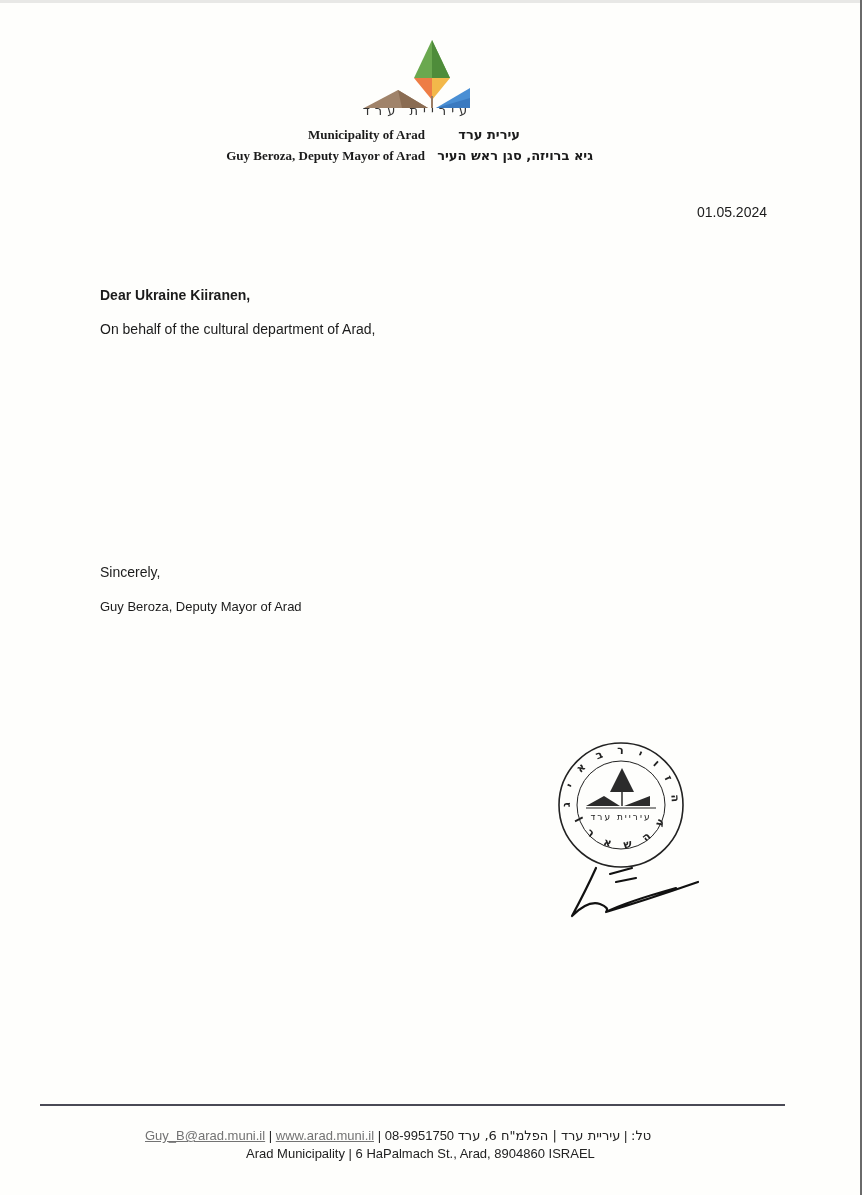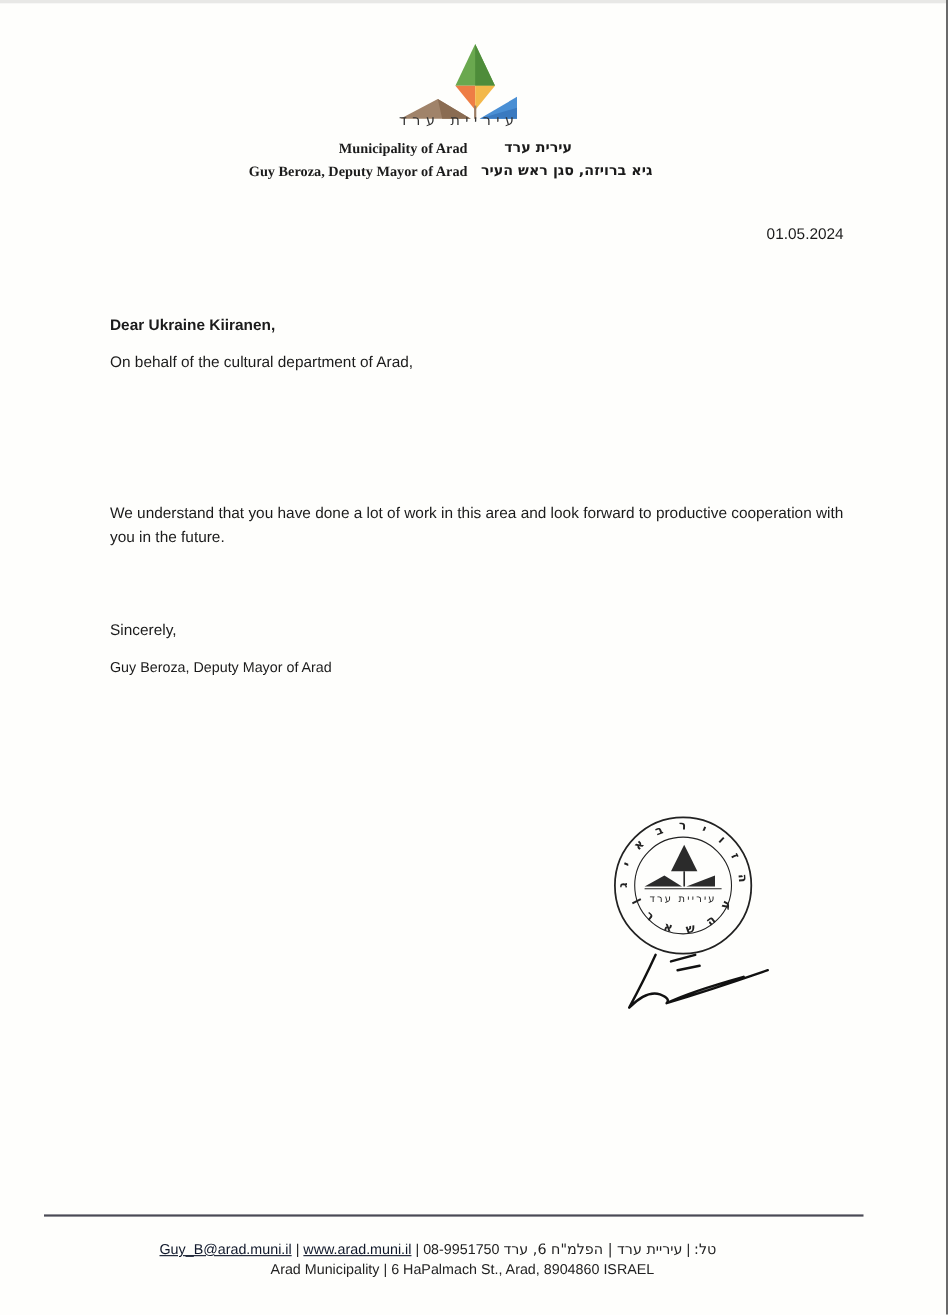--- a/index.html
+++ b/index.html
@@ -33,21 +33,21 @@
   #para-2 { top:353px; width:675px; }
   #para-3 { top:455px; width:675px; }
   #closing { top:561px; }
   #signature-name { top:596px; font-size:13px; }
 
   .stamp { position:absolute; left:556px; top:740px; width:130px; height:130px; }
   .signature { position:absolute; left:566px; top:860px; width:140px; height:62px; }
 
   .footer-rule { position:absolute; left:40px; top:1104px; width:745px; height:2px; background:#4a4a55; }
   .footer-line1 { position:absolute; left:145px; top:1128px; font-size:13px; white-space:nowrap; color:#222; }
-  .footer-line1 a { color:#0f172a; text-decoration:underline; }
+  .footer-line1 a { color:#737373; text-decoration:underline; }
   .footer-line1 .he { font-family:"DejaVu Sans", sans-serif; direction:rtl; unicode-bidi:embed; }
   .footer-line2 { position:absolute; left:246px; top:1146px; font-size:13px; white-space:nowrap; color:#222; }
 </style>
 </head>
 <body>
 
 <div class="page">
   <div class="top-edge"></div>
   <div class="right-edge"></div>
 
@@ -66,21 +66,20 @@
 
   <div id="hdr-en-1" class="hdr-line hdr-en">Municipality of Arad</div>
   <div id="hdr-he-1" class="hdr-line hdr-he">עירית ערד</div>
   <div id="hdr-en-2" class="hdr-line hdr-en">Guy Beroza, Deputy Mayor of Arad</div>
   <div id="hdr-he-2" class="hdr-line hdr-he">גיא ברויזה, סגן ראש העיר</div>
 
   <div class="date">01.05.2024</div>
 
   <div id="salutation" class="body-text">Dear Ukraine Kiiranen,</div>
   <div id="para-1" class="body-text">On behalf of the cultural department of Arad,</div>
-  <div id="para-3" class="body-text">We understand that you have done a lot of work in this area and look forward to productive cooperation with you in the future.</div>
   <div id="closing" class="body-text">Sincerely,</div>
   <div id="signature-name" class="body-text">Guy Beroza, Deputy Mayor of Arad</div>
 
   <svg class="stamp" viewBox="0 0 130 130">
     <circle cx="65" cy="65" r="62" fill="none" stroke="#222" stroke-width="1.6"></circle>
     <circle cx="65" cy="65" r="44" fill="none" stroke="#222" stroke-width="1"></circle>
     <defs>
       <path id="arcTop" d="M 14,65 A 51,51 0 0 1 116,65"></path>
       <path id="arcBot" d="M 18,70 A 48,48 0 0 0 112,70"></path>
     </defs>

